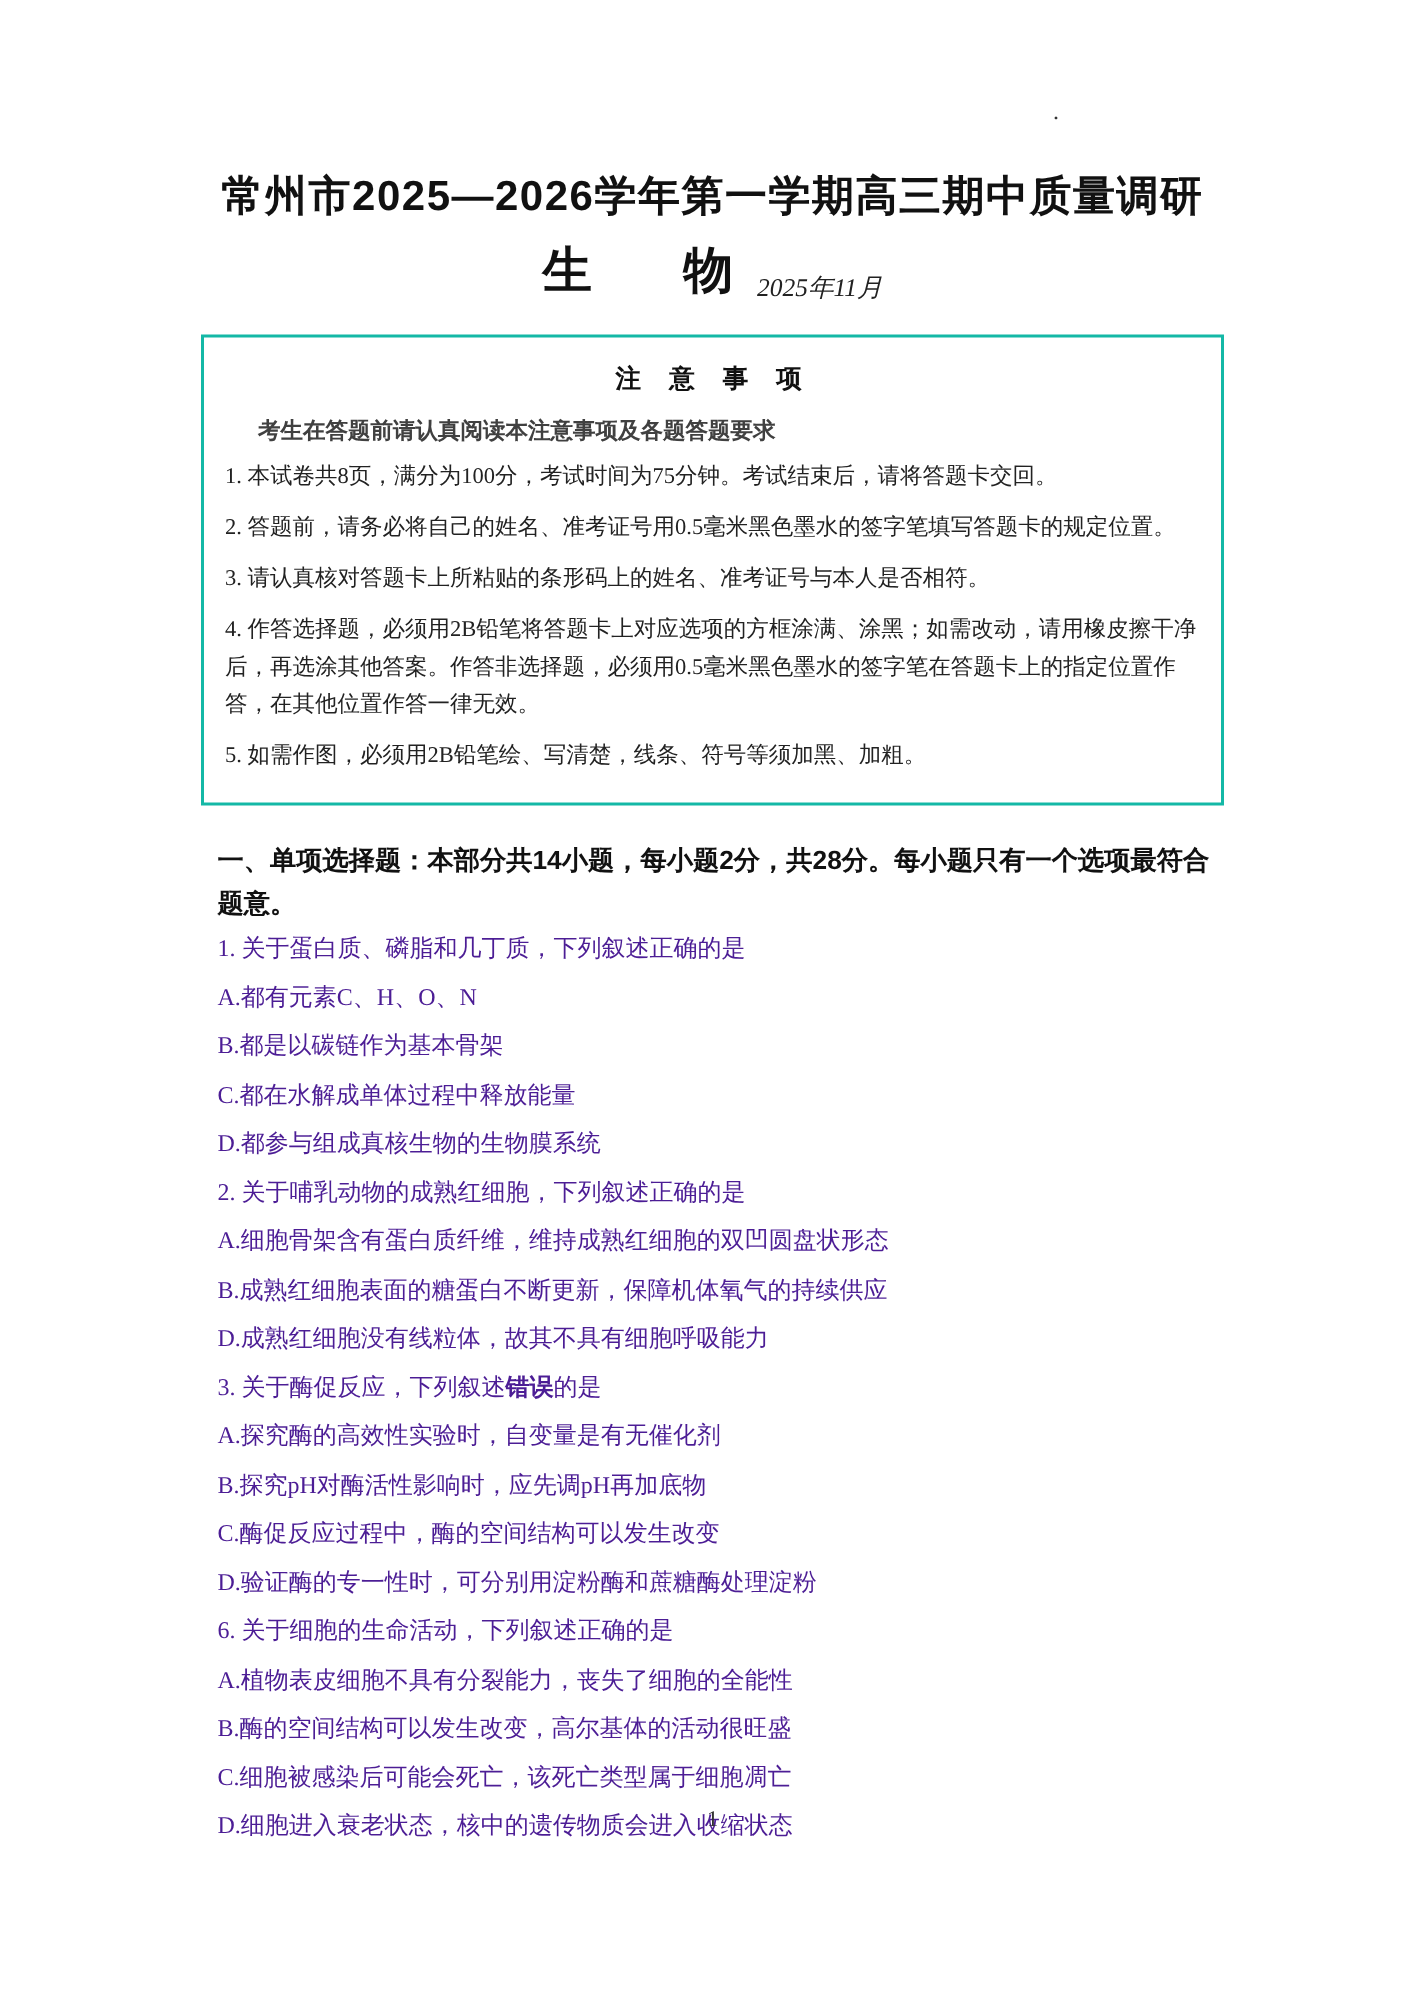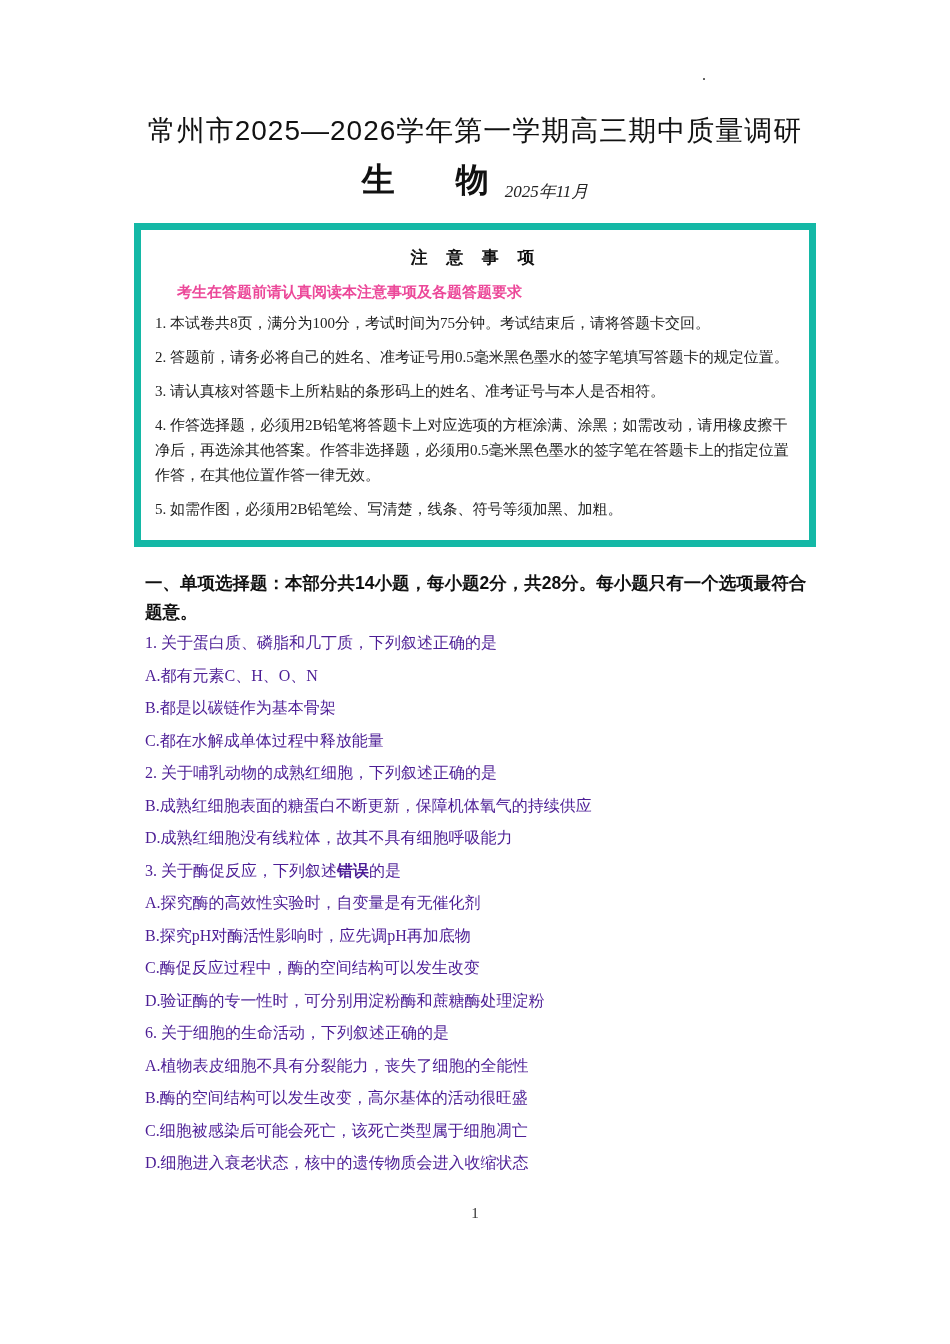--- a/index.html
+++ b/index.html
@@ -9,40 +9,40 @@
     position:relative; color:#1c1c1c;
     font-family:"Liberation Serif","DejaVu Serif",serif;
     overflow:hidden;
   }
   .stray-mark {
     position:absolute; top:66px; left:702px; font-size:16px; color:#333;
   }
   .header { text-align:center; padding-top:112px; }
   .doc-title {
     font-family:"Liberation Sans","DejaVu Sans",sans-serif;
-    font-weight:normal; font-size:28px; letter-spacing:1px; color:#111;
+    font-weight:bold; font-size:28px; letter-spacing:1px; color:#111;
   }
   .subject-line { margin-top:8px; display:flex; justify-content:center; align-items:flex-end; }
   .subject {
     font-family:"Liberation Sans","DejaVu Sans",sans-serif;
     font-weight:bold; font-size:33px; letter-spacing:14px; color:#111;
   }
   .subject-date { font-size:17px; margin-left:2px; color:#222;font-style:italic; }
 
   .notice-box {
-    margin:20px auto 0; width:682px; border:7px solid #14b8a6;
+    margin:20px auto 0; width:682px; border:2px solid #14b8a6;
     padding:16px 12px 18px 14px;
   }
   .notice-heading {
     text-align:center; font-weight:bold; font-size:17px; letter-spacing:7px;
     font-family:"Liberation Sans","DejaVu Sans",sans-serif; color:#111;
   }
   .notice-sub {
     font-weight:bold; font-size:15px; margin-top:14px; padding-left:22px;
-    font-family:"Liberation Sans","DejaVu Sans",sans-serif; color:#ec4899;
+    font-family:"Liberation Sans","DejaVu Sans",sans-serif; color:#404040;
   }
   .notice-item {
     font-size:15px; line-height:25px; margin-top:9px; color:#222;
     padding-right:2px;
   }
 
   .main { padding:0 140px 0 145px; }
   .section-heading {
     margin-top:22px; font-weight:bold; font-size:17.5px; line-height:29px;
     font-family:"Liberation Sans","DejaVu Sans",sans-serif; color:#111;
@@ -82,24 +82,26 @@
   </div>
 
   <div class="main">
     <div class="section-heading">一、单项选择题：本部分共14小题，每小题2分，共28分。每小题只有一个选项最符合题意。</div>
 
     <div class="question">
       <div class="qline"><span>1. 关于蛋白质、磷脂和几丁质，下列叙述正确的是</span><b></b><span></span></div>
       <div class="qline">A.都有元素C、H、O、N</div>
       <div class="qline">B.都是以碳链作为基本骨架</div>
       <div class="qline">C.都在水解成单体过程中释放能量</div>
+      <div class="qline">D.都参与组成真核生物的生物膜系统</div>
     </div>
 
     <div class="question">
       <div class="qline"><span>2. 关于哺乳动物的成熟红细胞，下列叙述正确的是</span><b></b><span></span></div>
+      <div class="qline">A.细胞骨架含有蛋白质纤维，维持成熟红细胞的双凹圆盘状形态</div>
       <div class="qline">B.成熟红细胞表面的糖蛋白不断更新，保障机体氧气的持续供应</div>
       <div class="qline">D.成熟红细胞没有线粒体，故其不具有细胞呼吸能力</div>
     </div>
 
     <div class="question">
       <div class="qline"><span>3. 关于酶促反应，下列叙述</span><b>错误</b><span>的是</span></div>
       <div class="qline">A.探究酶的高效性实验时，自变量是有无催化剂</div>
       <div class="qline">B.探究pH对酶活性影响时，应先调pH再加底物</div>
       <div class="qline">C.酶促反应过程中，酶的空间结构可以发生改变</div>
       <div class="qline">D.验证酶的专一性时，可分别用淀粉酶和蔗糖酶处理淀粉</div>

